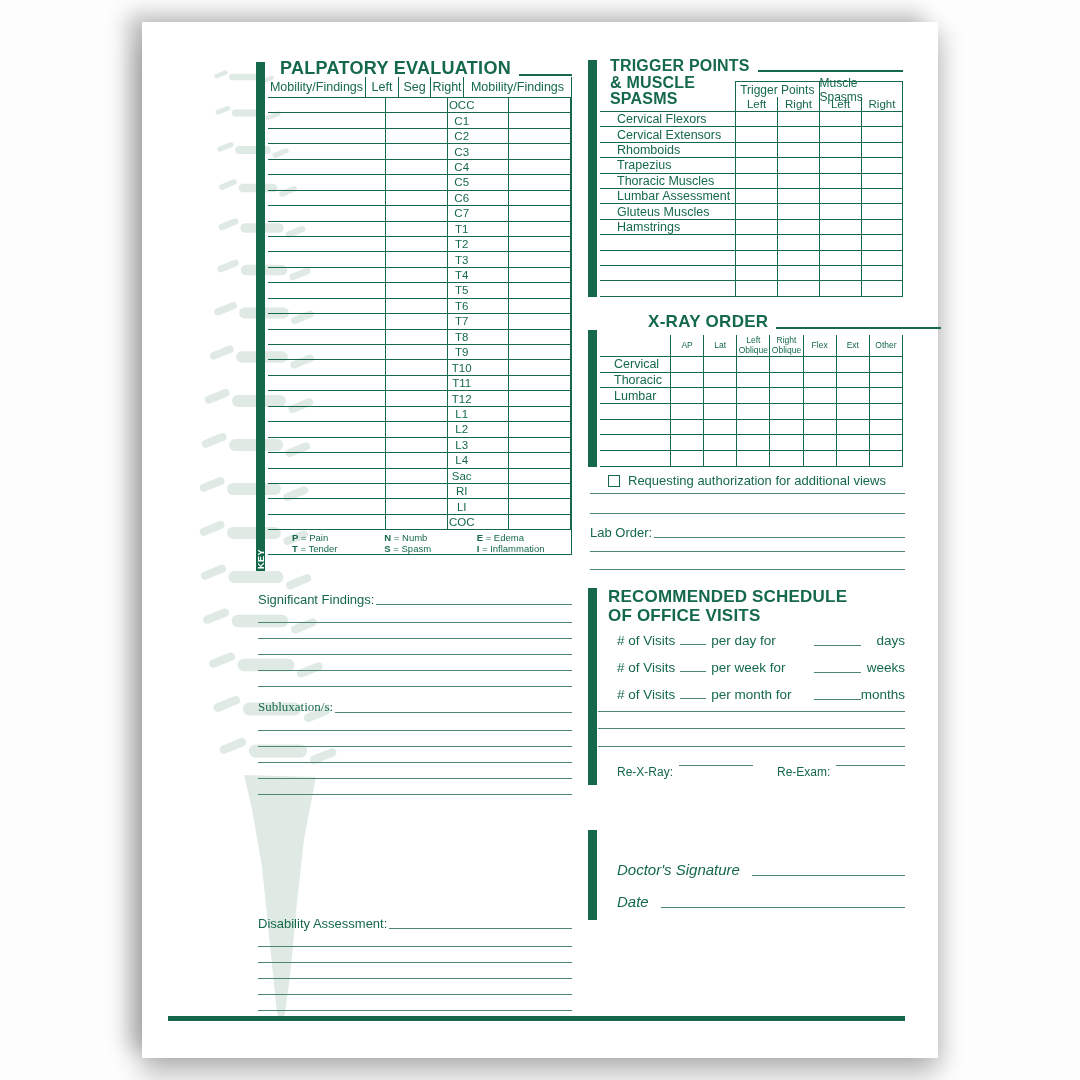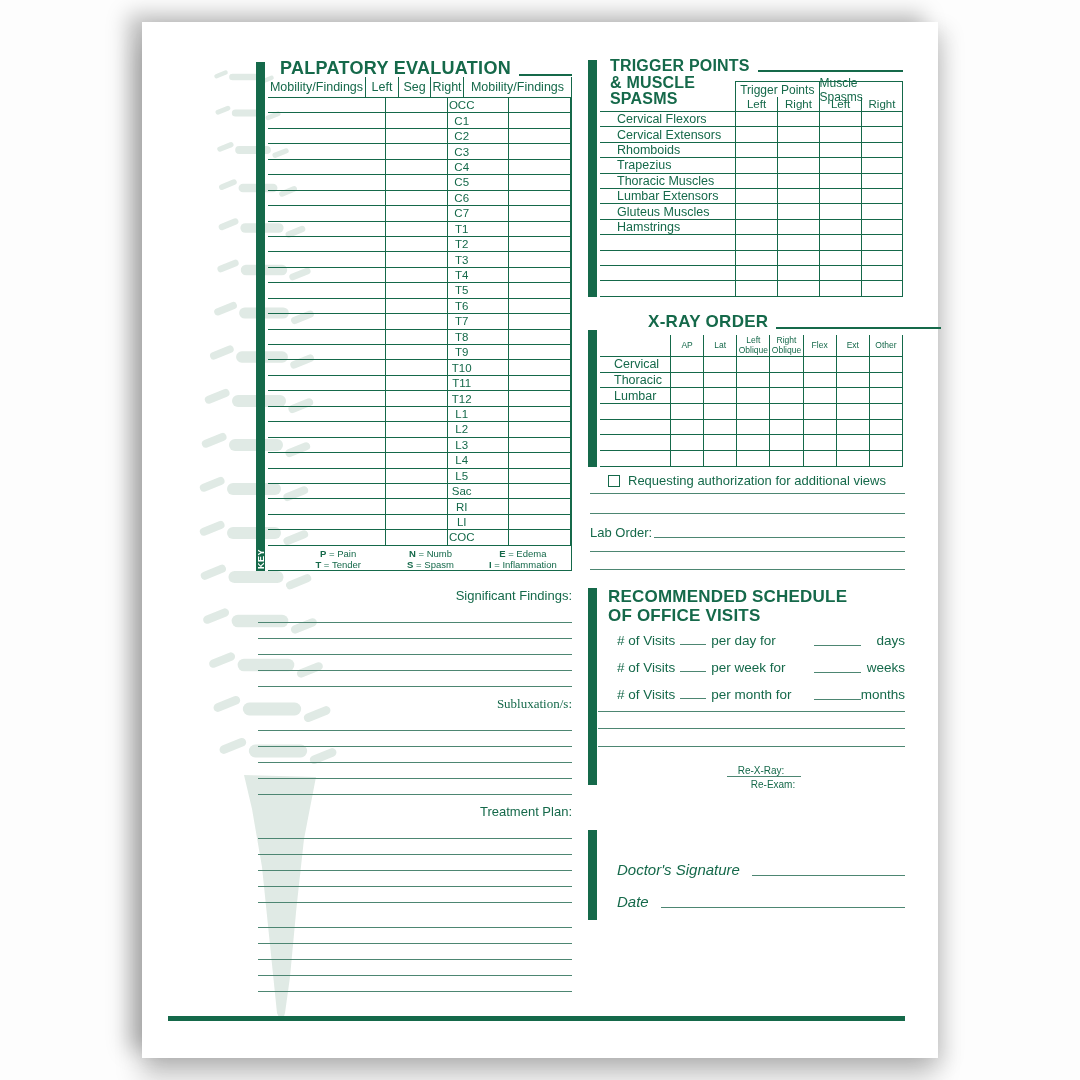--- a/index.html
+++ b/index.html
@@ -16,36 +16,36 @@
     color:var(--green);
   }
   .abs{position:absolute;}
   .bar{position:absolute;width:9px;background:var(--green);}
   .sec-title{font-weight:bold;color:var(--green);letter-spacing:0.3px;}
   .tfill{flex:1;border-bottom:2px solid var(--green);margin:0 0 3px 8px;}
   .hline{position:absolute;height:0;border-bottom:1px solid var(--line);}
   
   .wmk{position:absolute;left:30px;top:25px;z-index:0;}
   
-  .ptable{position:absolute;left:126px;top:55px;width:304px;border-right:1px solid var(--green);font-size:12px;text-align:center;}
+  .ptable{position:absolute;left:126px;top:55px;width:304px;border-right:1px solid var(--green);font-size:12px;}
   .prow,.phdr{display:flex;border-bottom:1px solid var(--green);}
   .phdr{height:21px;font-size:12.5px;align-items:center;}
   .prow{height:15.45px;gap:33px;}
   .pc{height:100%;border-left:1px solid var(--green);display:flex;align-items:center;justify-content:center;overflow:hidden;}
   .pc:first-child{border-left:none;}
   .c1{width:97px;} .c2{width:33px;} .c3{width:32px;} .c4{width:33px;} .c5{flex:1;}
   .seg{font-size:11.5px;}
   .keyrow{display:flex;height:25px;border-bottom:1px solid var(--green);align-items:center;}
   .keygrid{display:grid;grid-auto-flow:column;grid-template-rows:repeat(2,1fr);grid-template-columns:repeat(3,1fr);width:100%;height:100%;padding:2px 2px 2px 24px;font-size:9.5px;align-items:center;}
   .kentry b{font-weight:bold;}
   .keylabel{position:absolute;left:113px;top:524px;width:11px;height:25px;display:flex;align-items:center;justify-content:center;color:#fff;font-size:9px;font-weight:bold;z-index:2;}
   .keylabel span{transform:rotate(-90deg);letter-spacing:0.5px;}
   
   .wblock{position:absolute;left:116px;width:314px;}
-  .lblrow{display:flex;height:19px;font-size:13px;align-items:flex-end;flex-direction:column;}
+  .lblrow{display:flex;height:19px;font-size:13px;align-items:flex-end;}
   .lblrow .fill{flex:1;border-bottom:1px solid var(--line);margin:0 0 2px 2px;}
   .wline{height:16px;border-bottom:1px solid var(--line);}
   
   .ttable{position:absolute;left:458px;top:59px;width:303px;font-size:12.5px;}
   .tg-row{display:flex;height:16px;}
   .tg-spacer{width:135px;}
   .tg{flex:1;border-left:1px solid var(--green);border-top:1px solid var(--green);display:flex;align-items:center;justify-content:center;font-size:12px;}
   .tg:last-child{border-right:1px solid var(--green);}
   .ts-row{display:flex;height:15px;border-bottom:1px solid var(--green);}
   .ts{width:42px;border-left:1px solid var(--green);display:flex;align-items:center;justify-content:center;font-size:11.5px;}
@@ -68,21 +68,21 @@
   .cbox{width:12px;height:12px;border:1.5px solid var(--green);background:#fff;}
   .labrow{position:absolute;left:448px;top:501px;width:315px;display:flex;align-items:flex-end;font-size:13px;height:17px;}
   .labrow .fill{flex:1;border-bottom:1px solid var(--line);margin:0 0 2px 2px;}
   
   .sched-title{position:absolute;left:466px;top:566px;font-size:17px;font-weight:bold;line-height:1.1;letter-spacing:0.2px;width:297px;}
   .vrows{position:absolute;left:475px;top:611px;width:288px;font-size:13.5px;}
   .vrow{position:relative;height:27px;}
   .vblank{display:inline-block;width:26px;border-bottom:1px solid var(--line);height:12px;margin:0 5px;}
   .vb2{position:absolute;left:197px;top:1px;width:47px;height:12px;border-bottom:1px solid var(--line);}
   .vsuffix{position:absolute;right:0;top:0;}
-  .rexrow{position:absolute;left:475px;top:743px;width:288px;display:flex;font-size:10px;align-items:center;height:17px;flex-direction:column;}
+  .rexrow{position:absolute;left:475px;top:743px;width:288px;display:flex;font-size:12px;align-items:flex-start;height:17px;}
   .rexrow .b1{width:74px;border-bottom:1px solid var(--line);margin:0 0 2px 6px;}
   .rexrow .lab2{margin-left:24px;}
   .rexrow .b2{flex:1;border-bottom:1px solid var(--line);margin:0 0 2px 6px;}
   
   .sigrow{position:absolute;left:475px;width:288px;display:flex;align-items:flex-end;font-size:15px;height:20px;font-style:italic;}
   .sigrow .fill{flex:1;border-bottom:1px solid var(--line);margin:0 0 2px 12px;}
   .botbar{position:absolute;left:26px;top:994px;width:737px;height:5px;background:var(--green);}
   .title-row{display:flex;align-items:flex-end;}
 </style>
 </head>
@@ -322,27 +322,20 @@
           </div>
 
           <div class="prow">
             <div class="pc c1"></div>
             <div class="pc c2"></div>
             <div class="pc c3 seg">L4</div>
             <div class="pc c4"></div>
             <div class="pc c5"></div>
           </div>
 
-          <div class="prow">
-            <div class="pc c1"></div>
-            <div class="pc c2"></div>
-            <div class="pc c3 seg">L5</div>
-            <div class="pc c4"></div>
-            <div class="pc c5"></div>
-          </div>
 
           <div class="prow">
             <div class="pc c1"></div>
             <div class="pc c2"></div>
             <div class="pc c3 seg">Sac</div>
             <div class="pc c4"></div>
             <div class="pc c5"></div>
           </div>
 
           <div class="prow">
@@ -405,32 +398,25 @@
       <div class="lblrow">
           <span>Subluxation/s:</span>
           <span class="fill"></span>
         </div>
       <div class="wline"></div>
       <div class="wline"></div>
       <div class="wline"></div>
       <div class="wline"></div>
       <div class="wline"></div>
     </div>
-    <div class="wblock" style="top:782px;">
+    <div class="wblock" style="top:890px;">
       <div class="lblrow">
-          <span>Treatment Plan:</span>
+          <span>Disability Assessment:</span>
           <span class="fill"></span>
         </div>
-      <div class="wline"></div>
-      <div class="wline"></div>
-      <div class="wline"></div>
-      <div class="wline"></div>
-      <div class="wline"></div>
-    </div>
-    <div class="wblock" style="top:890px;">
       <div class="wline"></div>
       <div class="wline"></div>
       <div class="wline"></div>
       <div class="wline"></div>
       <div class="wline"></div>
     </div>
 
     <div class="bar" style="left:446px;top:38px;height:237px;"></div>
     <div class="abs" style="left:468px;top:36px;width:293px;font-size:16px;font-weight:bold;line-height:16.5px;letter-spacing:0.2px;">
       <div class="title-row">
@@ -489,21 +475,21 @@
 
           <div class="trow">
             <div class="tlabel">Thoracic Muscles</div>
             <div class="tc"></div>
             <div class="tc"></div>
             <div class="tc"></div>
             <div class="tc"></div>
           </div>
 
           <div class="trow">
-            <div class="tlabel">Lumbar Extensors</div>
+            <div class="tlabel">Lumbar Assessment</div>
             <div class="tc"></div>
             <div class="tc"></div>
             <div class="tc"></div>
             <div class="tc"></div>
           </div>
 
           <div class="trow">
             <div class="tlabel">Gluteus Muscles</div>
             <div class="tc"></div>
             <div class="tc"></div>

